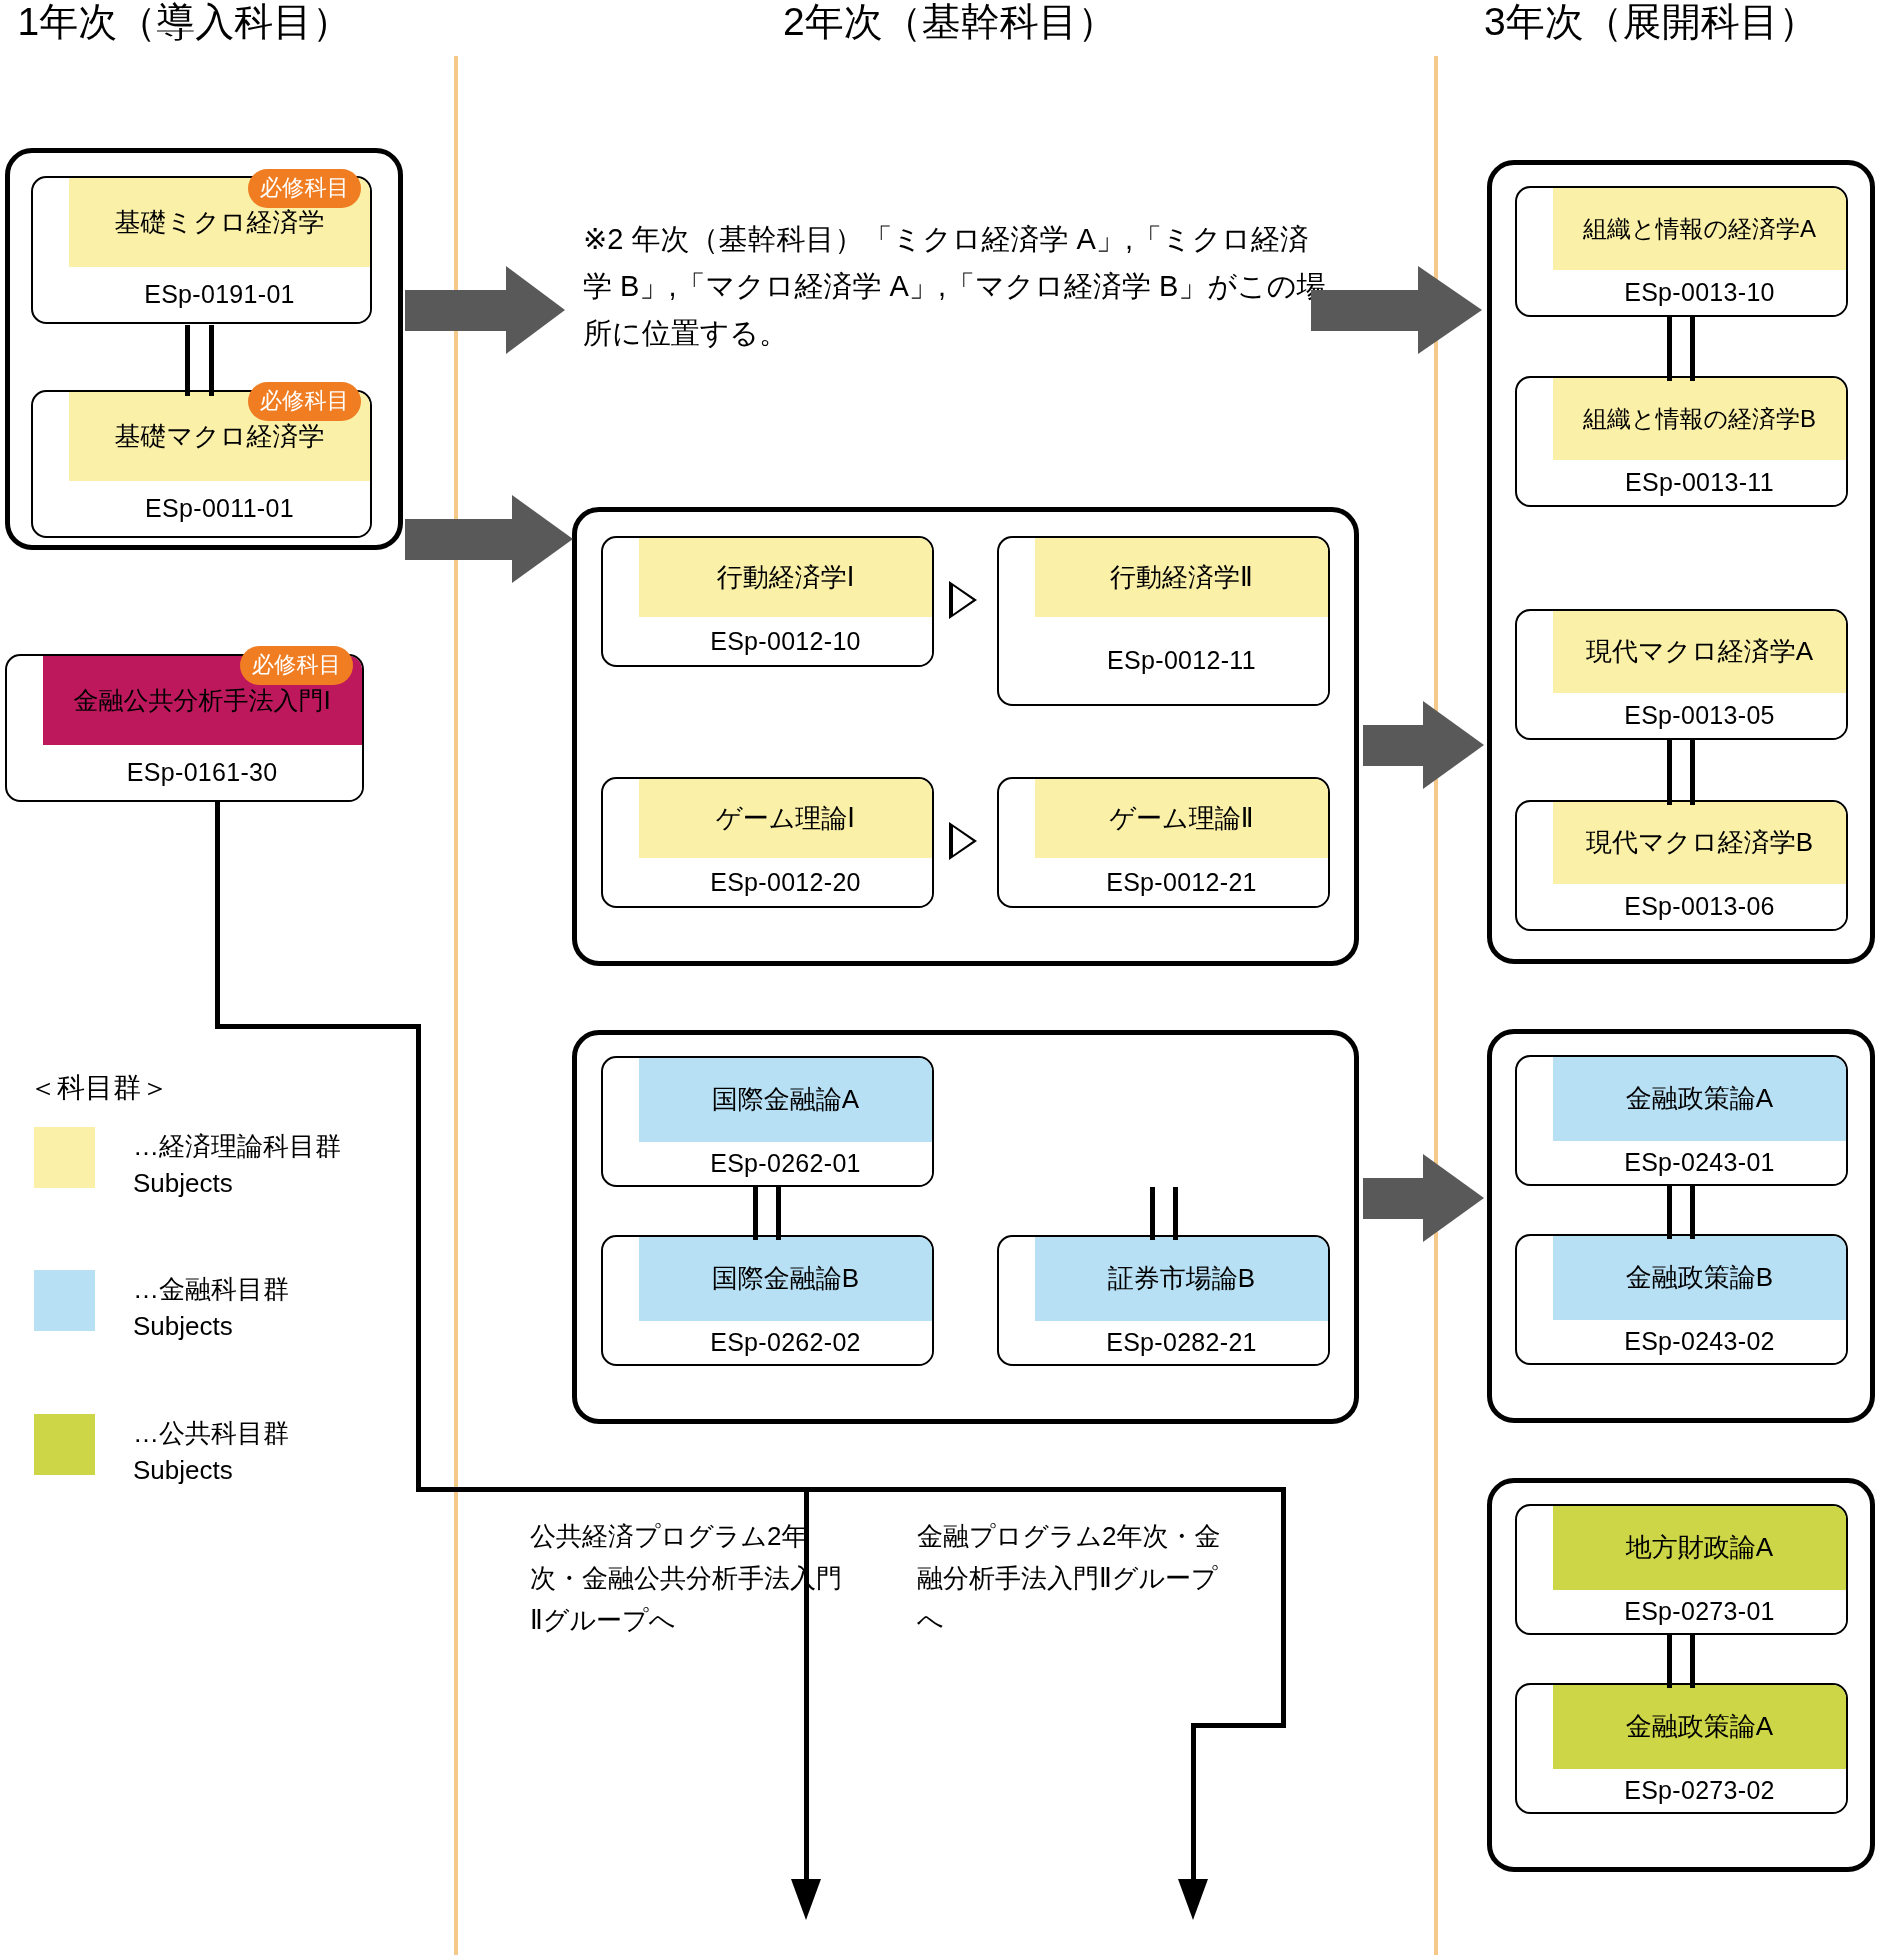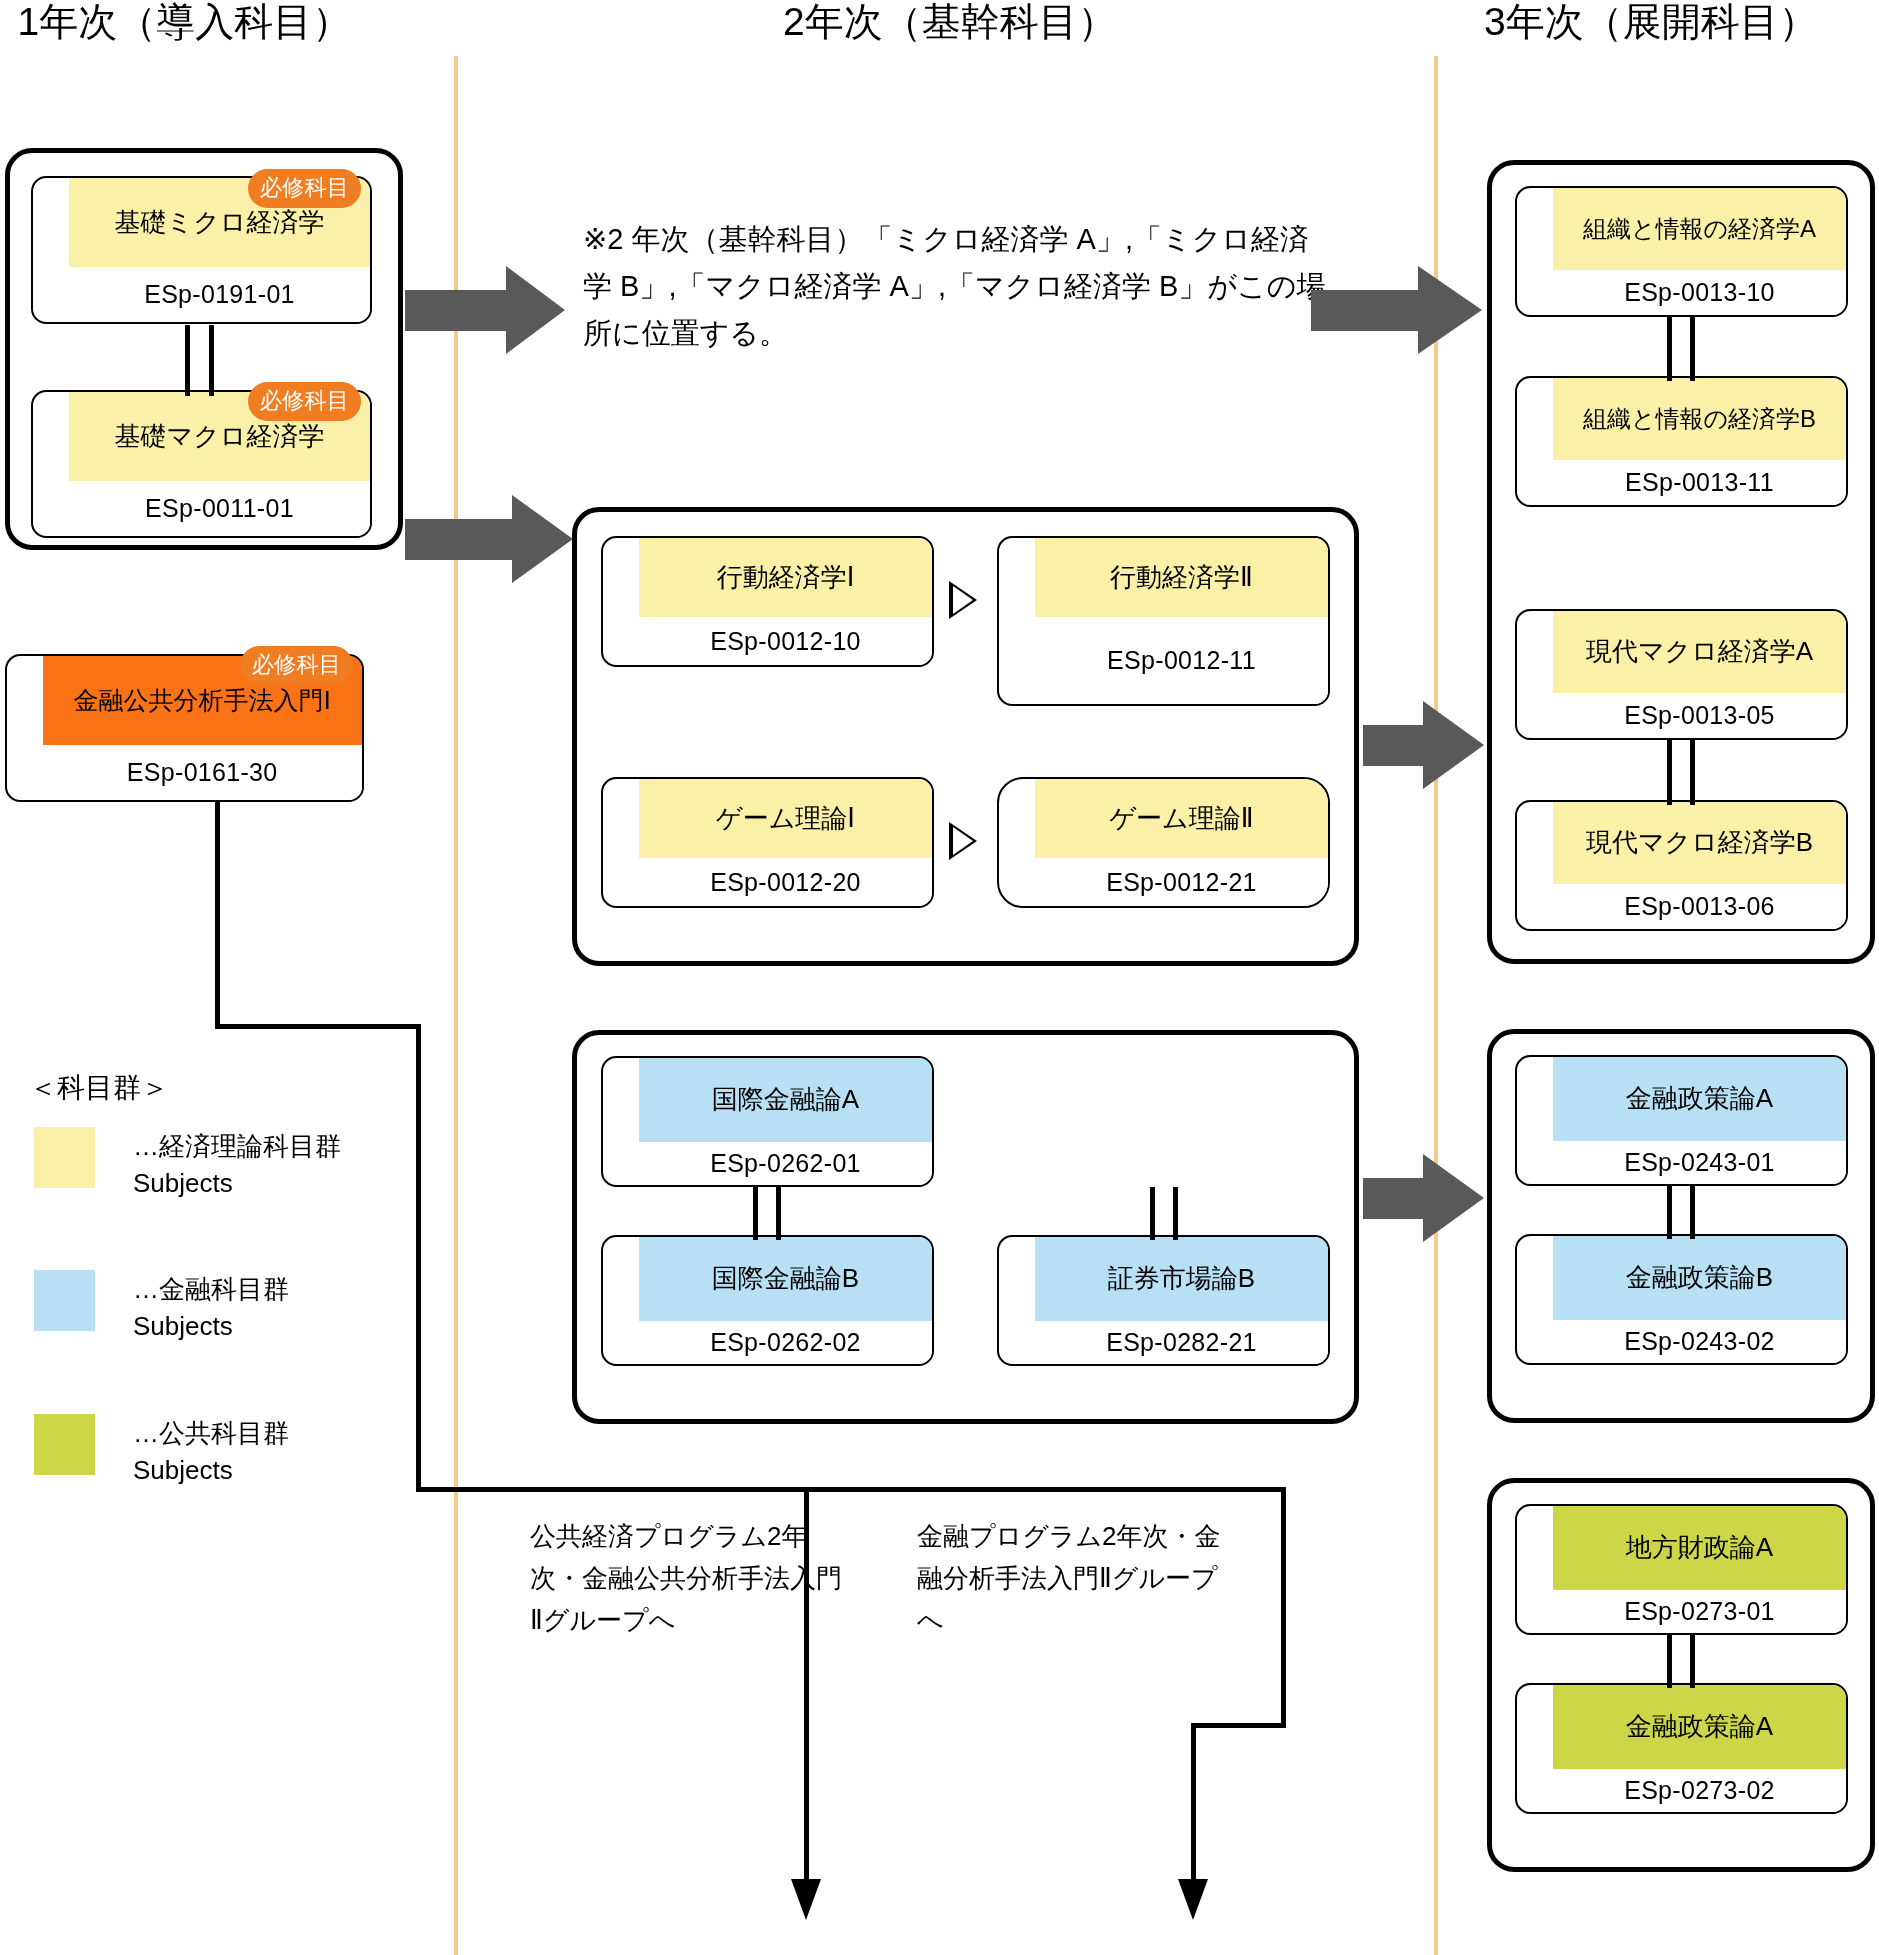--- a/index.html
+++ b/index.html
@@ -17,21 +17,21 @@
   .group{position:absolute;border:5.3px solid #000;border-radius:27px;background:#fff;box-sizing:border-box;}
 
   
   .card{position:absolute;border:2.4px solid #000;border-radius:15.3px;background:#fff;box-sizing:border-box;overflow:hidden;display:flex;flex-direction:column;padding-left:36px;}
   .card .ctitle{flex:0 0 auto;display:flex;align-items:center;justify-content:center;text-align:center;font-size:26px;line-height:1.15;padding:0 4.7px;box-sizing:border-box;}
   .card .ccode{flex:1 1 auto;display:flex;align-items:center;justify-content:center;background:#fff;font-size:25px;letter-spacing:0.3px;}
 
   .fill-theory{background:#faf0a8;}
   .fill-finance{background:#b7e0f5;}
   .fill-public{background:#ccd646;}
-  .fill-intro{background:#f97316;}
+  .fill-intro{background:#be185d;}
 
   
   .badge{position:absolute;background:#f07d22;color:#fff;border-radius:23.5px;font-size:22.3px;line-height:1;padding:7.6px 11.8px 8.8px 11.8px;white-space:nowrap;z-index:6;font-weight:400;}
 
   
   .dconn{position:absolute;z-index:1;}
   .dconn i{position:absolute;top:0;bottom:0;width:4.7px;background:#000;}
   .dconn i.l{left:0;}
   .dconn i.r{right:0;}
   .tri-hollow{position:absolute;z-index:5;}
@@ -129,21 +129,21 @@
   <div class="card" style="left:601px;top:777px;width:333px;height:131px;">
     <div class="ctitle fill-theory" style="height:79px;">ゲーム理論Ⅰ</div>
     <div class="ccode">ESp-0012-20</div>
   </div>
 
   <div class="tri-hollow" style="left:949px;top:822px;width:29px;height:40px;">
     <div class="o"></div>
       <div class="i"></div>
   </div>
 
-  <div class="card" style="left:997px;top:777px;width:333px;height:131px;border-radius:26px;">
+  <div class="card" style="left:997px;top:777px;width:333px;height:131px;">
     <div class="ctitle fill-theory" style="height:79px;">ゲーム理論Ⅱ</div>
     <div class="ccode">ESp-0012-21</div>
   </div>
 
   <div class="group" style="left:572px;top:1030px;width:787px;height:394px;"></div>
 
   <div class="card" style="left:601px;top:1056px;width:333px;height:131px;">
     <div class="ctitle fill-finance" style="height:84px;">国際金融論A</div>
     <div class="ccode">ESp-0262-01</div>
   </div>

